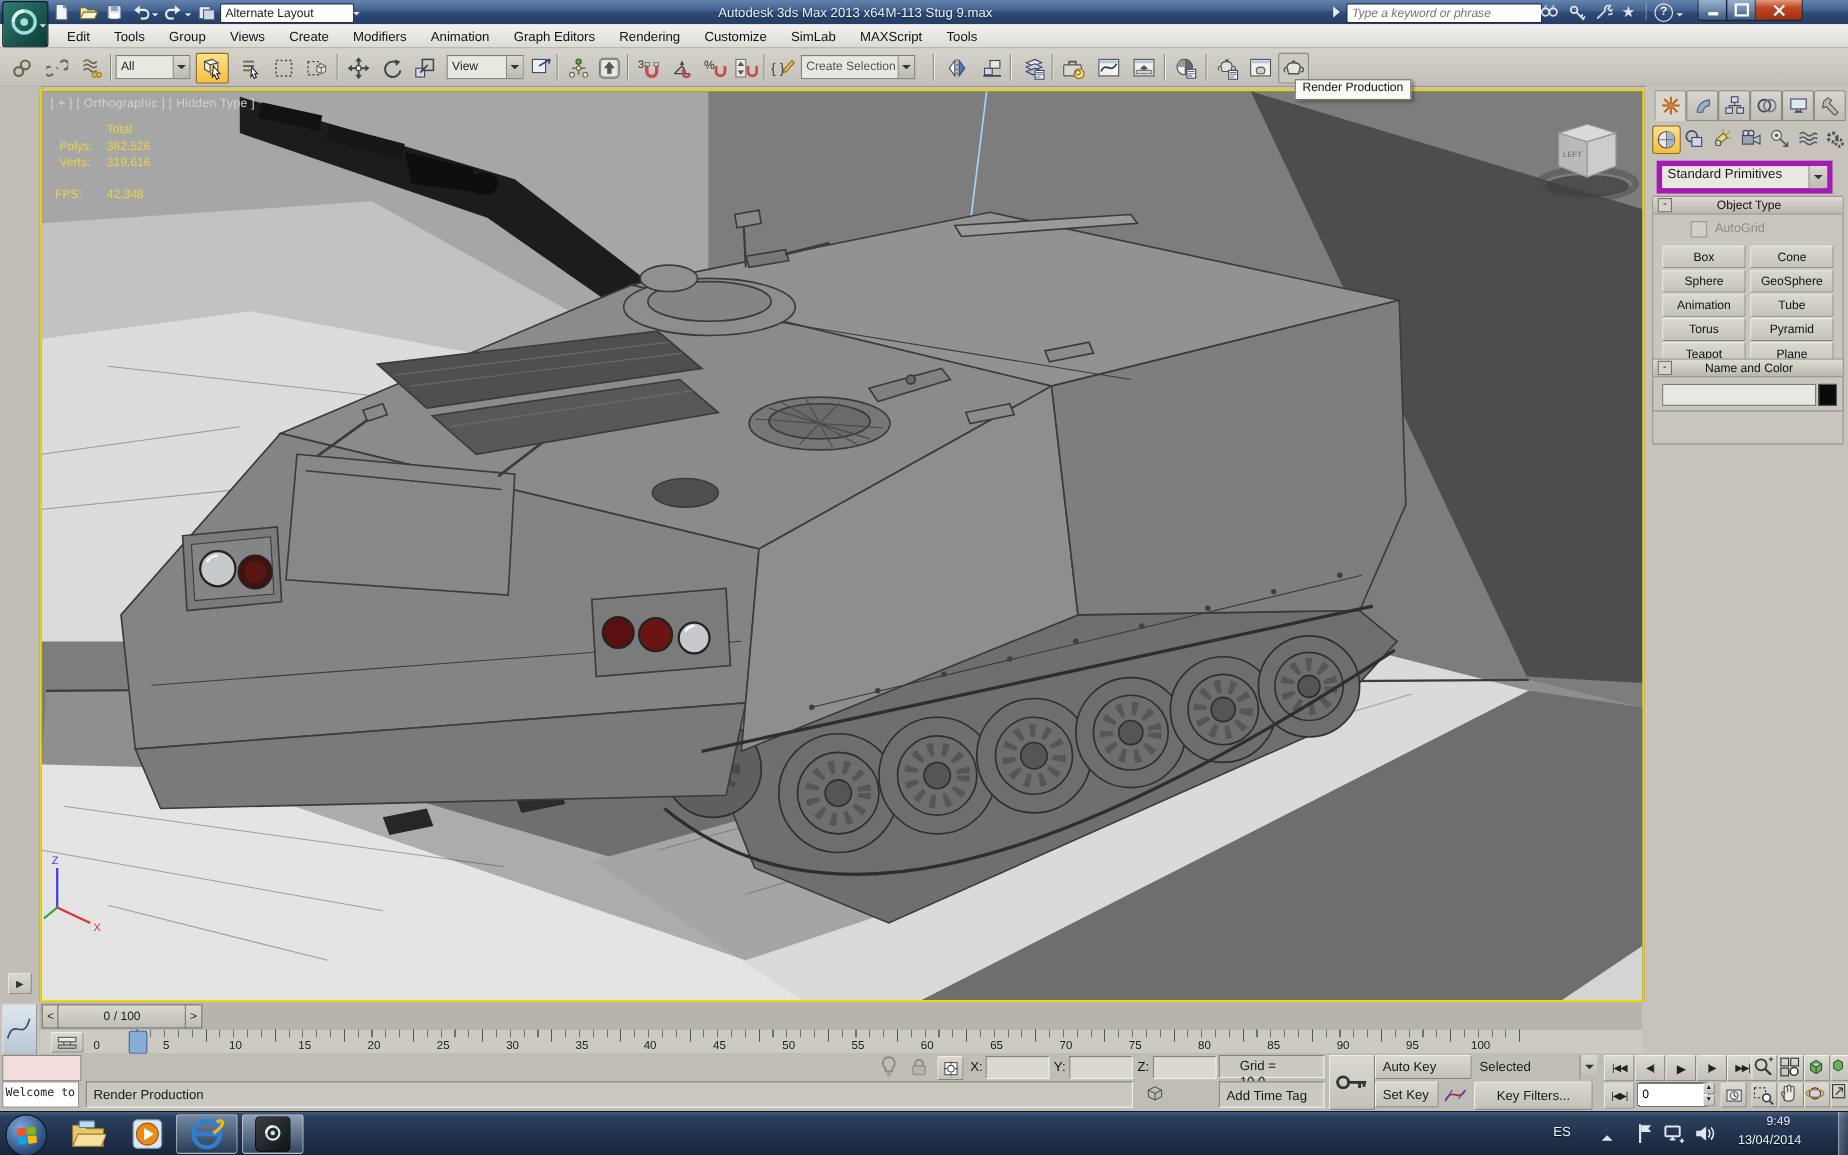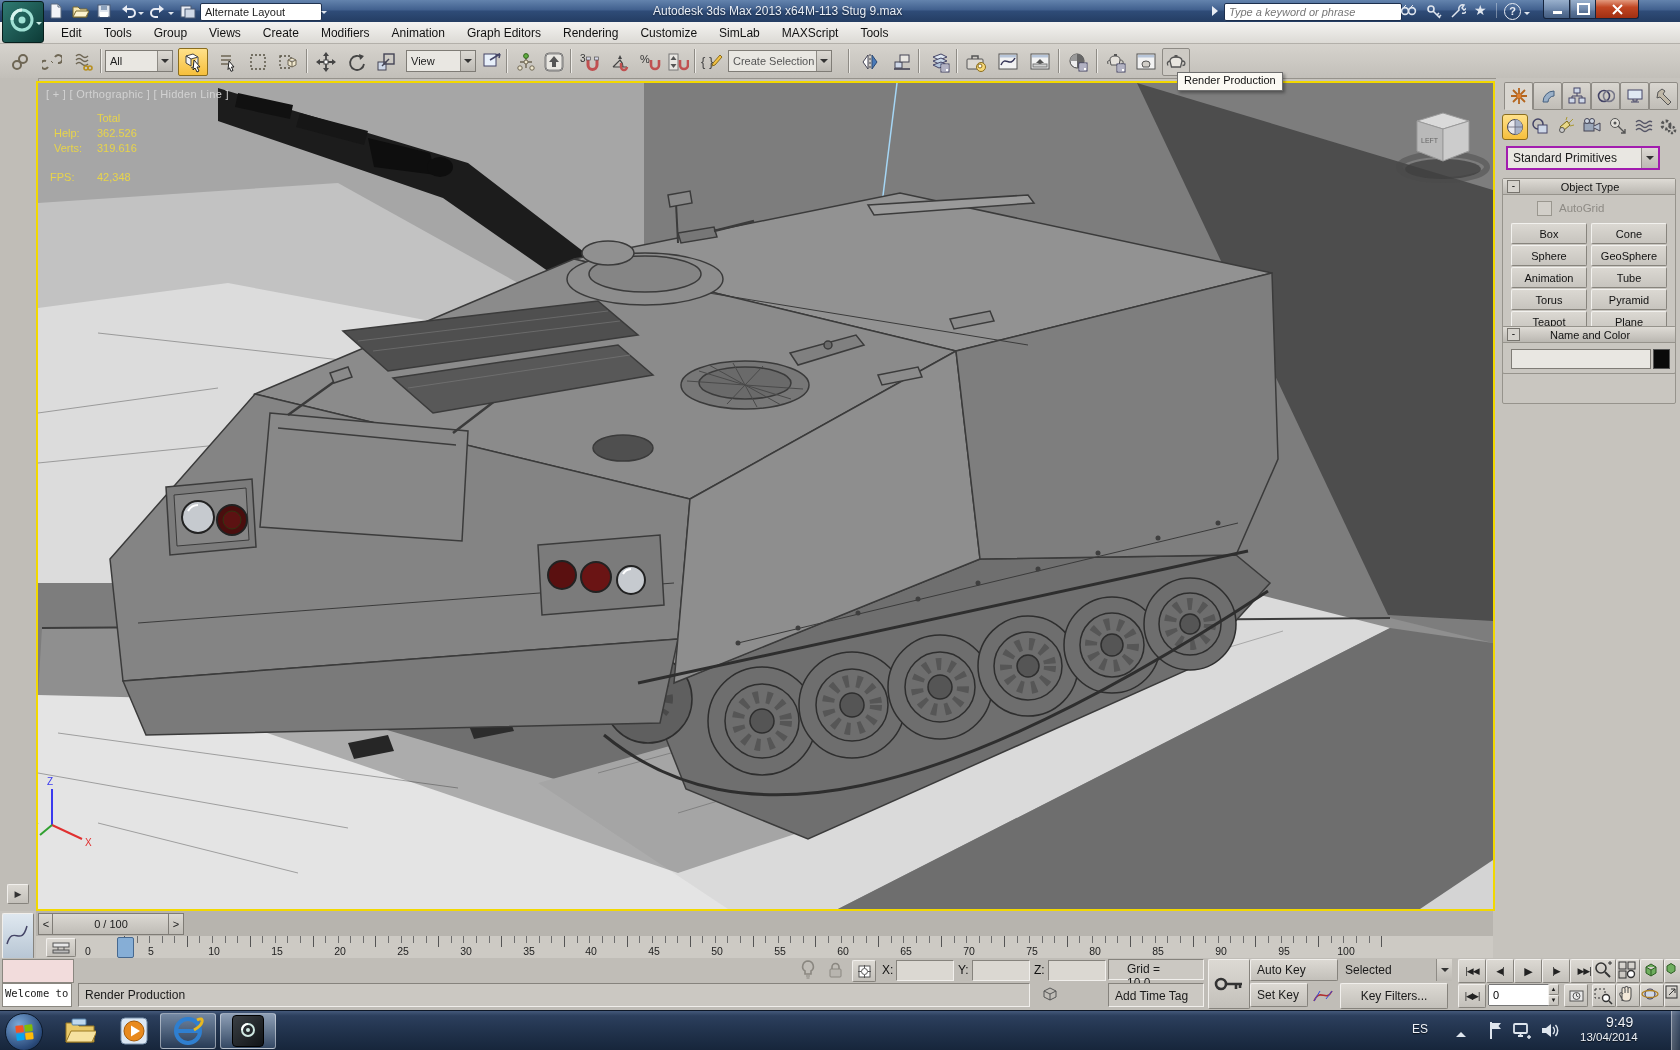--- a/index.html
+++ b/index.html
@@ -594,23 +594,23 @@
       <g font-family="Liberation Sans" font-size="10">
         <line x1="14" y1="742" x2="14" y2="706" stroke="#3a3aee" stroke-width="2"></line>
         <line x1="14" y1="742" x2="44" y2="756" stroke="#e03030" stroke-width="2"></line>
         <line x1="14" y1="742" x2="2" y2="752" stroke="#30a030" stroke-width="2"></line>
         <text x="9" y="702" fill="#3a3aee">Z</text>
         <text x="47" y="763" fill="#e03030">X</text>
         <text x="-6" y="748" fill="#30a030">Y</text>
       </g>
     </svg>
 
-    <div class="vp-label">[ + ] [ Orthographic ] [ Hidden Line ]</div>
+    <div class="vp-label">[ + ] [ Orthographic ] [ Hidden Type ]</div>
     <span class="stat" style="left:59px;top:29px">Total</span>
-    <span class="stat" style="left:16px;top:44px">Help:</span>
+    <span class="stat" style="left:16px;top:44px">Polys:</span>
     <span class="stat" style="left:59px;top:44px">362.526</span>
     <span class="stat" style="left:16px;top:59px">Verts:</span>
     <span class="stat" style="left:59px;top:59px">319.616</span>
     <span class="stat" style="left:12px;top:88px">FPS:</span>
     <span class="stat" style="left:59px;top:88px">42,348</span>
   </div>
 
   <div id="cmdpanel">
     <div class="ptab" style="left:8px;background:#d9d6d0;border-bottom-color:#d9d6d0">
       <svg width="18" height="18" viewBox="0 0 18 18">
@@ -689,21 +689,21 @@
           <path d="M1,5 q3,-3 6,0 t6,0 q2,-1.5 4,0 M1,9 q3,-3 6,0 t6,0 q2,-1.5 4,0 M1,13 q3,-3 6,0 t6,0 q2,-1.5 4,0" fill="none" stroke="#556" stroke-width="1.4"></path>
         </svg>
       </div>
     <div class="picon" style="left:160px">
       <svg width="18" height="18" viewBox="0 0 18 18">
           <circle cx="7" cy="8" r="4" fill="none" stroke="#555" stroke-width="3" stroke-dasharray="2.5 2"></circle>
           <circle cx="13" cy="13" r="3" fill="none" stroke="#555" stroke-width="2.6" stroke-dasharray="2 1.6"></circle>
         </svg>
       </div>
 
-    <div class="abs" style="left:10px;top:68px;width:150px;height:20px;background:#e9e7e2;border:2px solid #a21caf;display:flex;align-items:center;">
+    <div class="abs" style="left:10px;top:68px;width:150px;height:20px;background:#e9e7e2;border:5px solid #a21caf;display:flex;">
       <span style="flex:1;padding:0 5px;font-size:12px;">Standard Primitives</span>
       <span style="width:16px;height:100%;background:linear-gradient(#dcd9d3,#bdbab4);border-left:1px solid #8e8b85;display:flex;align-items:center;justify-content:center;">
           <span class="caret-dark"></span>
         </span>
     </div>
 
     <div class="rollout" style="top:100px;height:224px;">
       <div class="rhead">
         <span class="rminus">-</span>
         <span style="flex:1;text-align:center;margin-right:19px;">Object Type</span>
@@ -964,18 +964,18 @@
           <path d="M6,14 h5 M8.5,11 v3" stroke="#dfe6ee" stroke-width="1.8"></path>
           <path d="M15,15 h4 M17,13 v4" stroke="#dfe6ee" stroke-width="1.5"></path>
         </svg>
       </div>
     <div class="abs" style="left:1540px;top:11px">
       <svg width="20" height="17" viewBox="0 0 20 17">
           <path d="M2,6 h4 l5,-4 v13 l-5,-4 h-4 z" fill="#dfe6ee"></path>
           <path d="M13,5 a5,5 0 0 1 0,7 M15.5,3 a8,8 0 0 1 0,11" fill="none" stroke="#dfe6ee" stroke-width="1.5"></path>
         </svg>
       </div>
-    <span class="traytxt" style="left:1606px;top:3px;font-size:14px">9:49</span>
+    <span class="traytxt" style="left:1606px;top:3px;font-size:11px">9:49</span>
     <span class="traytxt" style="left:1580px;top:20px;font-size:11.5px">13/04/2014</span>
     <div class="abs" style="left:1671px;top:0;width:9px;height:40px;background:linear-gradient(90deg,rgba(255,255,255,.25),rgba(255,255,255,.08));border-left:1px solid rgba(255,255,255,.5);"></div>
   </div>
 
 </div>
 
 </body></html>

